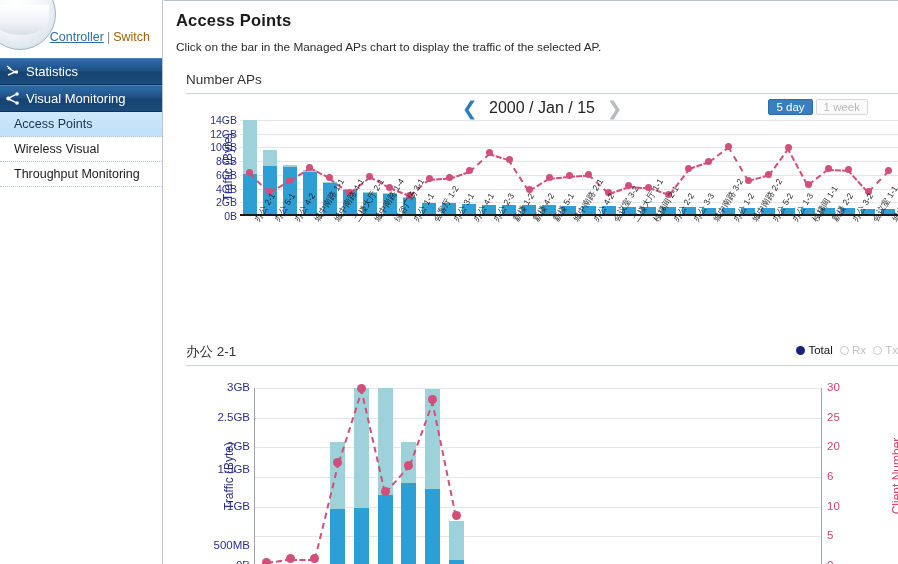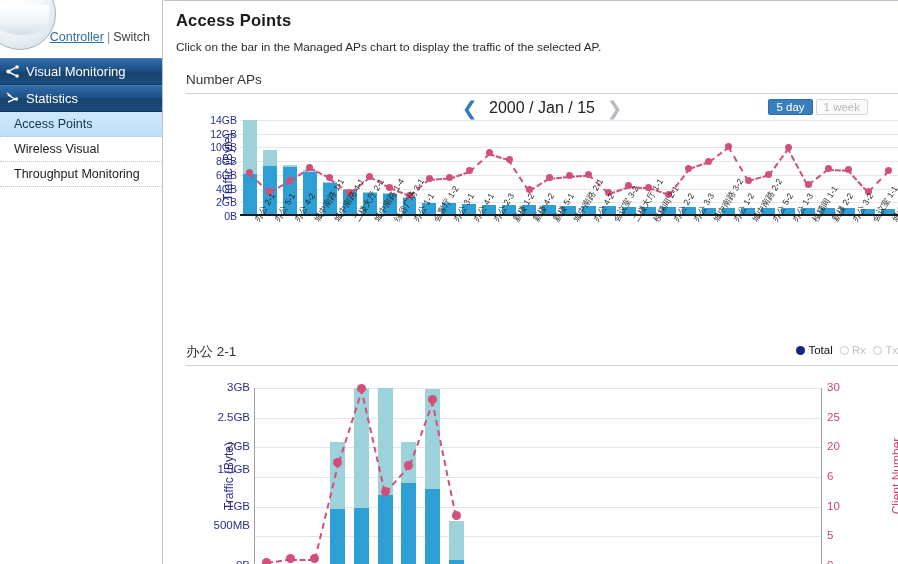--- a/index.html
+++ b/index.html
@@ -39,21 +39,21 @@
     border-radius: 0 0 28px 28px / 0 0 16px 16px;
     background: linear-gradient(180deg,#ffffff 0%,#eef2f6 60%,#d7dfe7 100%);
   }
   .brand-links {
     position: absolute; right: 12px; top: 30px;
     font-size: 12.5px; color: #3c6fa4;
     white-space: nowrap;
   }
   .brand-links .lnk { color:#2f6ea5; text-decoration: underline; cursor:pointer; }
   .brand-links .sep { color:#7a90a5; padding: 0 3px; }
-  .brand-links .sw  { color:#404040; cursor:pointer; }
+  .brand-links .sw  { color:#a16207; cursor:pointer; }
 
   .nav-top {
     display:flex; align-items:center;
     height: 27px;
     padding-left: 4px;
     color: #ffffff;
     font-size: 13px;
     background: linear-gradient(180deg,#2f6ca8 0%,#1d4f83 48%,#17436f 52%,#1b4c7d 100%);
     border-bottom: 1px solid #0f3457;
     border-top: 1px solid #4782bb;
@@ -203,38 +203,38 @@
       <div class="ap-photo"></div>
       <div class="brand-links">
         <span class="lnk">Controller</span><span class="sep">|</span><span class="sw">Switch</span>
       </div>
     </div>
 
 
     <div class="nav-top">
       <span class="ico">
         <svg width="14" height="13" viewBox="0 0 14 13">
+            <path d="M2 3 L9 7 M2 10 L9 7" stroke="#ffffff" stroke-width="1.4" fill="none"></path>
+            <circle cx="10.4" cy="7" r="1.7" fill="#ffffff"></circle>
+            <path d="M1 1 L5 4" stroke="#ffffff" stroke-width="1.2"></path>
+          </svg>
+      </span>
+      <span>Statistics</span>
+    </div>
+
+    <div class="nav-top">
+      <span class="ico">
+        <svg width="14" height="13" viewBox="0 0 14 13">
             <circle cx="11" cy="2" r="1.8" fill="#ffffff"></circle>
             <circle cx="11" cy="11" r="1.8" fill="#ffffff"></circle>
             <circle cx="2.4" cy="6.5" r="2.1" fill="#ffffff"></circle>
             <path d="M3.6 5.6 L9.6 2.6 M3.6 7.5 L9.6 10.3" stroke="#ffffff" stroke-width="1.4"></path>
           </svg>
       </span>
       <span>Visual Monitoring</span>
-    </div>
-
-    <div class="nav-top">
-      <span class="ico">
-        <svg width="14" height="13" viewBox="0 0 14 13">
-            <path d="M2 3 L9 7 M2 10 L9 7" stroke="#ffffff" stroke-width="1.4" fill="none"></path>
-            <circle cx="10.4" cy="7" r="1.7" fill="#ffffff"></circle>
-            <path d="M1 1 L5 4" stroke="#ffffff" stroke-width="1.2"></path>
-          </svg>
-      </span>
-      <span>Statistics</span>
     </div>
 
     <div class="nav-sub active">
       <span>Access Points</span>
     </div>
     <div class="nav-sub">
       <span>Wireless Visual</span>
     </div>
     <div class="nav-sub">
       <span>Throughput Monitoring</span>
@@ -443,21 +443,21 @@
           <span class="lg lg-off"><span class="dot off"></span><span>Tx</span></span>
         </span>
       </div>
 
       <div style="position:relative; margin-top:22px;">
         <div class="plot2" id="plot2">
           <div class="axis-title2">Traffic (Byte)</div>
           <div class="axis-title2r">Client Number</div>
         <div class="ylab2" style="top: 178px;">0B</div>
             <div class="gl" style="top: 148.333px;"></div>
-            <div class="ylab2" style="top: 138px; text-align: right;">500MB</div>
+            <div class="ylab2" style="top: 158px; text-align: right;">500MB</div>
             <div class="gl" style="top: 118.667px;"></div>
             <div class="ylab2" style="top: 118.667px;">1GB</div>
             <div class="gl" style="top: 89px;"></div>
             <div class="ylab2" style="top: 82px;">1.5GB</div>
             <div class="gl" style="top: 59.3333px;"></div>
             <div class="ylab2" style="top: 59.3333px;">2GB</div>
             <div class="gl" style="top: 29.6667px;"></div>
             <div class="ylab2" style="top: 29.6667px;">2.5GB</div>
             <div class="gl" style="top: 0px;"></div>
             <div class="ylab2" style="top: 0px;">3GB</div>

